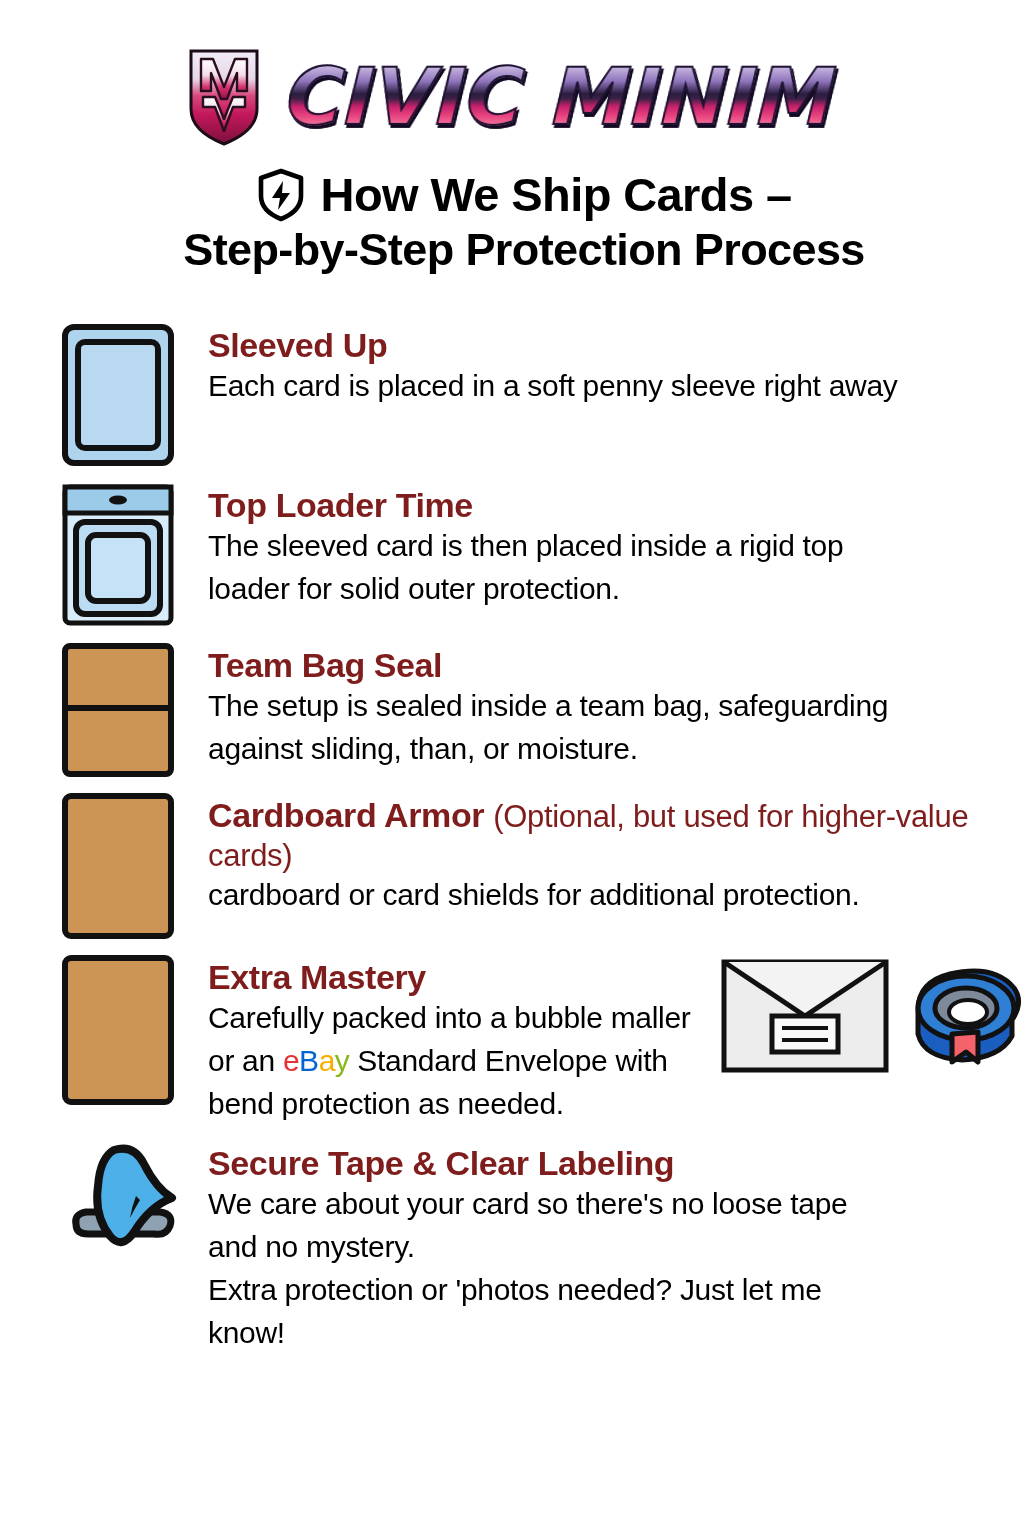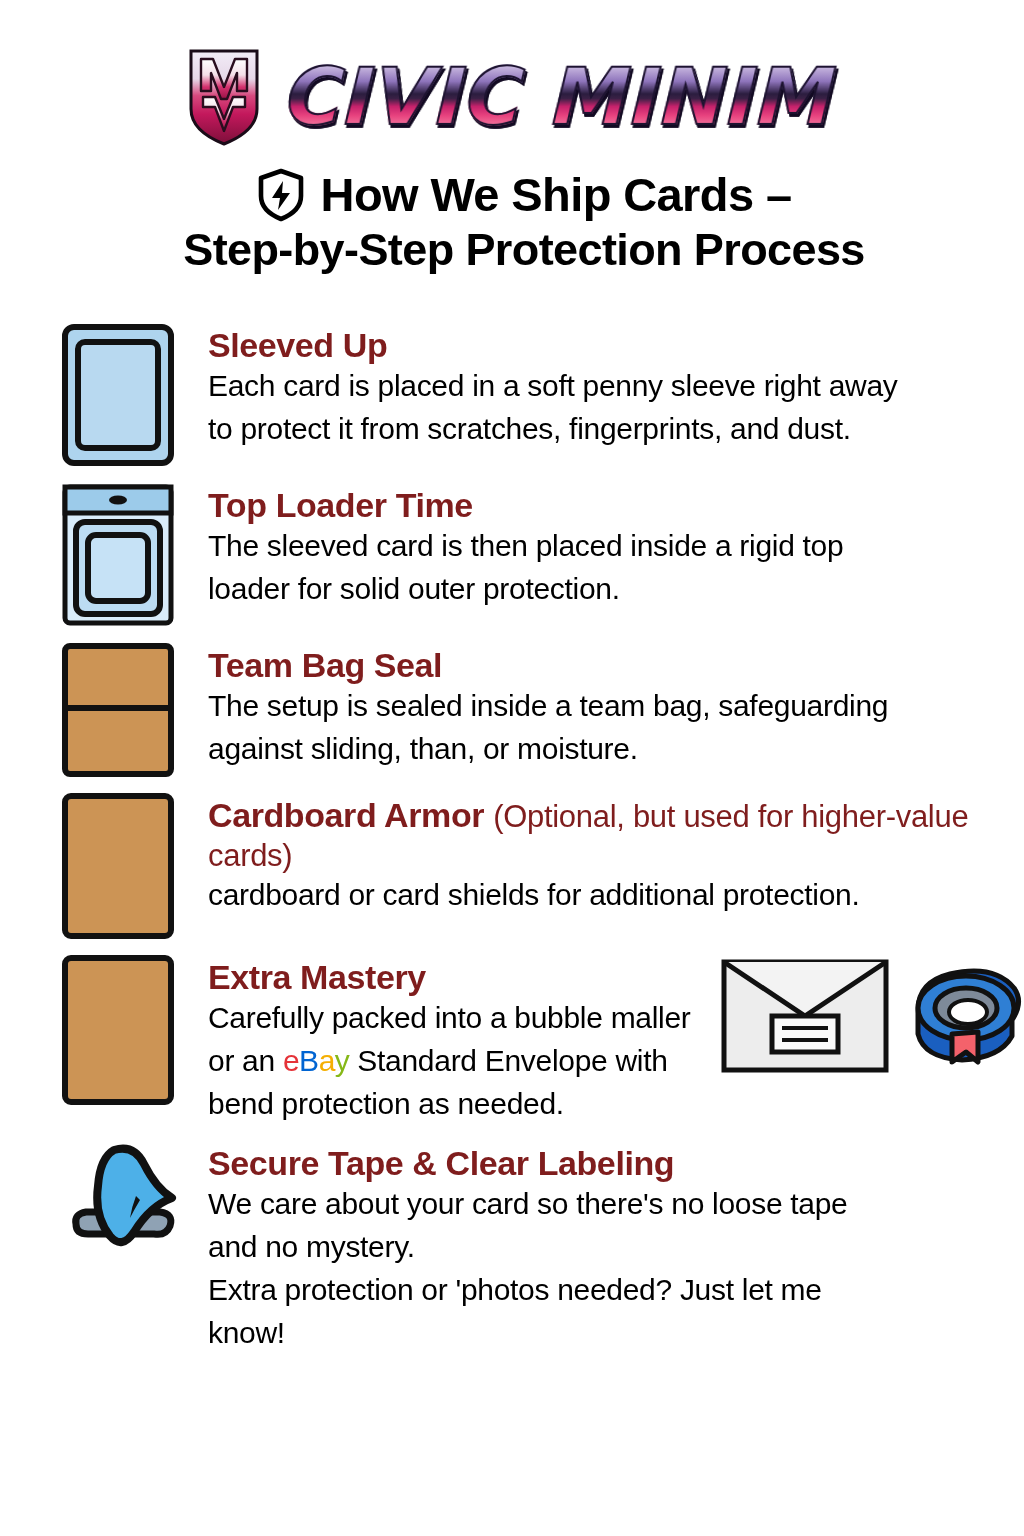--- a/index.html
+++ b/index.html
@@ -202,21 +202,20 @@
       <div class="step-icon">
         <svg class="ic-card" viewBox="0 0 116 146" xmlns="http://www.w3.org/2000/svg">
           <rect x="5" y="5" width="106" height="136" rx="9" fill="#aed4ee" stroke="#111" stroke-width="6"></rect>
           <rect x="18" y="20" width="80" height="106" rx="7" fill="#b8d9f0" stroke="#111" stroke-width="6"></rect>
         </svg>
       </div>
       <div class="step-body">
         <div class="step-title">Sleeved Up</div>
         <div class="step-desc">
           <p>Each card is placed in a soft penny sleeve right away</p>
-          <p>to protect it from scratches, fingerprints, and dust.</p>
         </div>
       </div>
     </div>
 
     <div class="step">
       <div class="step-icon">
         <svg class="ic-loader" viewBox="0 0 116 146" xmlns="http://www.w3.org/2000/svg">
           <rect x="5" y="5" width="106" height="136" rx="5" fill="#d9ecfa" stroke="#111" stroke-width="5"></rect>
           <rect x="5" y="5" width="106" height="26" fill="#9ccbea" stroke="#111" stroke-width="5"></rect>
           <ellipse cx="58" cy="18" rx="9" ry="4.5" fill="#111"></ellipse>

